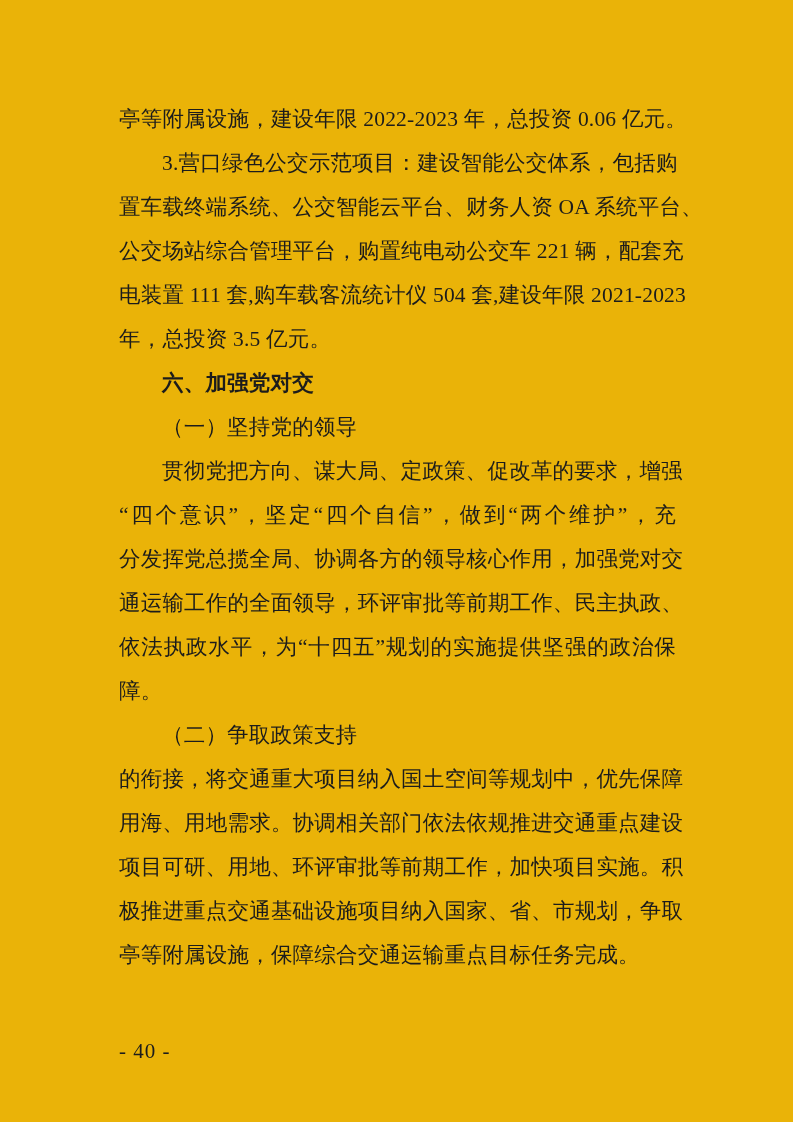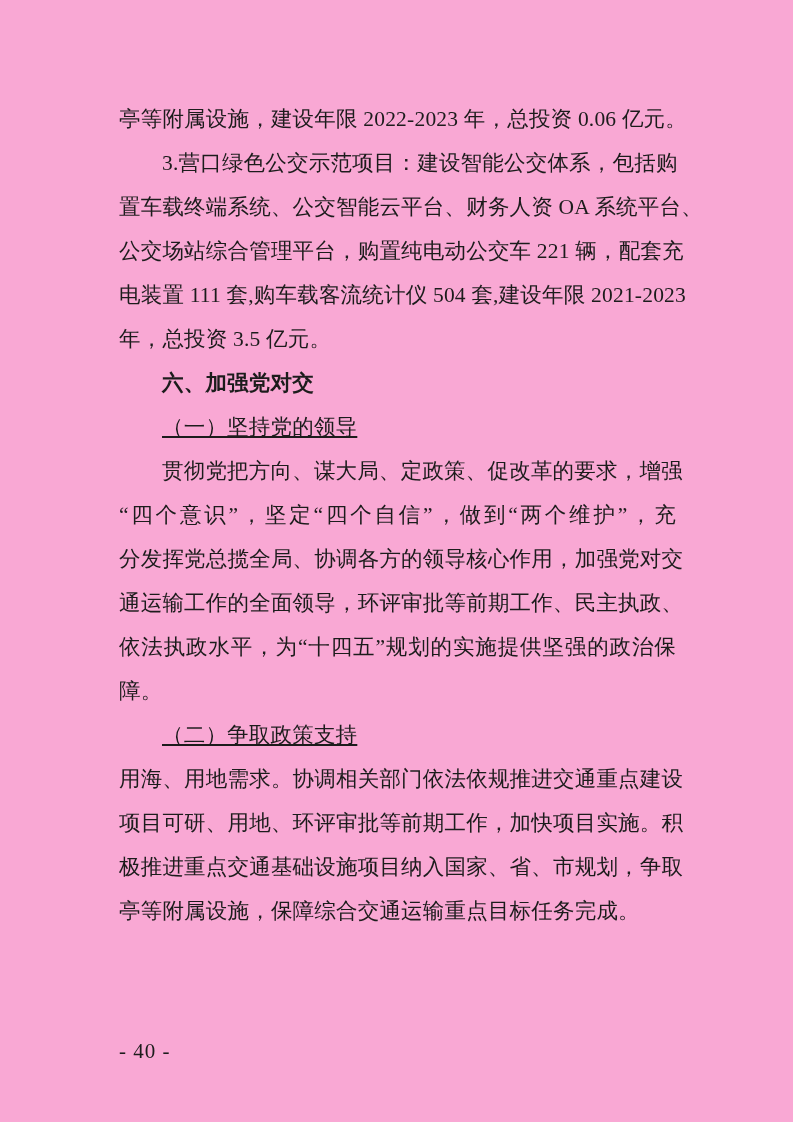--- a/index.html
+++ b/index.html
@@ -37,51 +37,51 @@
     text-indent: 43px;
   }
   .h1 {
     font-family: "Liberation Sans", "DejaVu Sans", sans-serif;
     font-weight: 700;
     font-size: 21.5px;
   }
   .h2 {
     font-size: 21.5px;
     font-weight: 400;
-    text-decoration: underline;
   }
   .page-number {
     position: absolute;
     left: 119px;
     top: 1036px;
     height: 30px;
     line-height: 30px;
     font-size: 21px;
     letter-spacing: 1px;
   }
 </style>
 </head>
 <body>
 
-<div class="page" style="background: #f9a8d4; color: rgb(28, 28, 28);">
+<div class="page" style="background: #eab308; color: rgb(28, 28, 28);">
   <div class="doc-body" id="doc-body">
       <div class="line">亭等附属设施，建设年限 2022-2023 年，总投资 0.06 亿元。</div>
       <div class="line indent justify">3.营口绿色公交示范项目：建设智能公交体系，包括购</div>
       <div class="line justify">置车载终端系统、公交智能云平台、财务人资 OA 系统平台、</div>
       <div class="line justify">公交场站综合管理平台，购置纯电动公交车 221 辆，配套充</div>
       <div class="line justify">电装置 111 套,购车载客流统计仪 504 套,建设年限 2021-2023</div>
       <div class="line">年，总投资 3.5 亿元。</div>
       <div class="line h1 indent">六、加强党对交</div>
       <div class="line h2 indent">（一）坚持党的领导</div>
       <div class="line indent justify">贯彻党把方向、谋大局、定政策、促改革的要求，增强</div>
       <div class="line justify">“四个意识”，坚定“四个自信”，做到“两个维护”，充</div>
       <div class="line justify">分发挥党总揽全局、协调各方的领导核心作用，加强党对交</div>
       <div class="line justify">通运输工作的全面领导，环评审批等前期工作、民主执政、</div>
       <div class="line justify">依法执政水平，为“十四五”规划的实施提供坚强的政治保</div>
       <div class="line">障。</div>
       <div class="line h2 indent">（二）争取政策支持</div>
+      <div class="line justify">的衔接，将交通重大项目纳入国土空间等规划中，优先保障</div>
       <div class="line justify">用海、用地需求。协调相关部门依法依规推进交通重点建设</div>
       <div class="line justify">项目可研、用地、环评审批等前期工作，加快项目实施。积</div>
       <div class="line justify">极推进重点交通基础设施项目纳入国家、省、市规划，争取</div>
       <div class="line">亭等附属设施，保障综合交通运输重点目标任务完成。</div>
     </div>
   <div class="page-number">- 40 -</div>
 </div>
 
 </body></html>

